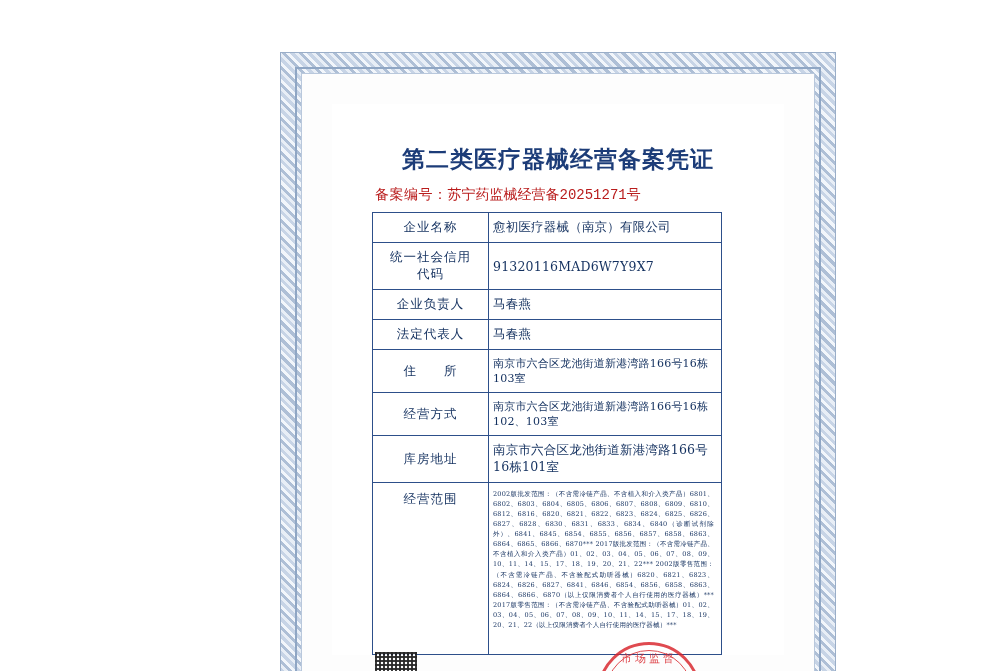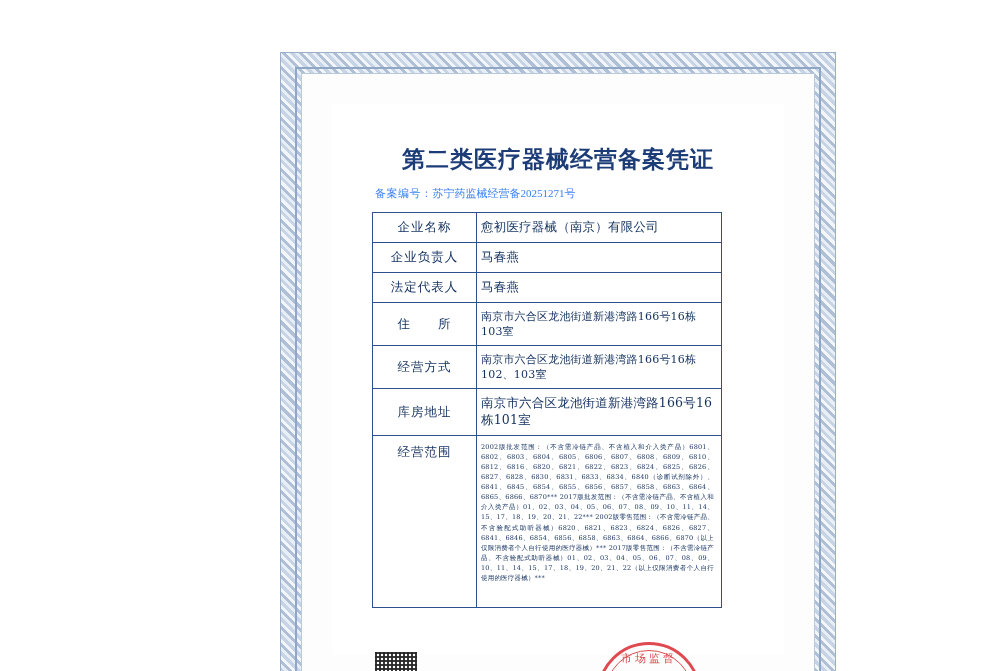--- a/index.html
+++ b/index.html
@@ -77,23 +77,23 @@
     font-family: "DejaVu Serif", serif;
     font-size: 23px;
     font-weight: bold;
     color: #1c3c78;
     letter-spacing: 1px;
   }
   .cert-number {
     position: absolute;
     left: 43px;
     top: 82px;
-    font-size: 11px;
-    color: #3b82f6;
-    font-family: Liberation Serif, serif;
+    font-size: 14px;
+    color: #b91c1c;
+    font-family: Liberation Mono, monospace;
   }
   .cert-number .lbl { letter-spacing: 0.5px; }
 
   
   .info-table {
     position: absolute;
     left: 40px;
     top: 108px;
     width: 350px;
     border-collapse: collapse;
@@ -104,21 +104,21 @@
     padding: 0;
     vertical-align: middle;
     color: #13305f;
   }
   .info-table td.key {
     width: 85px;
     text-align: center;
     font-size: 12.5px;
     font-family: Liberation Sans, sans-serif;
     letter-spacing: 1px;
-    padding: 6px 9px;
+    padding: 6px 15px;
   }
   .info-table td.val {
     font-size: 11px;
     font-family: "DejaVu Serif", serif;
     padding: 6px 4px;
     letter-spacing: 0.2px;
   }
   .info-table td.val.big {
     font-size: 12.5px;
   }
@@ -226,20 +226,24 @@
           <span class="lbl">备案编号：</span><span>苏宁药监械经营备20251271号</span>
         </div>
 
         <table class="info-table">
           <tbody>
             <tr>
               <td class="key">企业名称</td>
               <td class="val big">愈初医疗器械（南京）有限公司</td>
             </tr>
             <tr>
+              <td class="key">统一社会信用代码</td>
+              <td class="val big">91320116MAD6W7Y9X7</td>
+            </tr>
+            <tr>
               <td class="key">企业负责人</td>
               <td class="val big">马春燕</td>
             </tr>
             <tr>
               <td class="key">法定代表人</td>
               <td class="val big">马春燕</td>
             </tr>
             <tr>
               <td class="key">住　　所</td>
               <td class="val">南京市六合区龙池街道新港湾路166号16栋103室</td>

